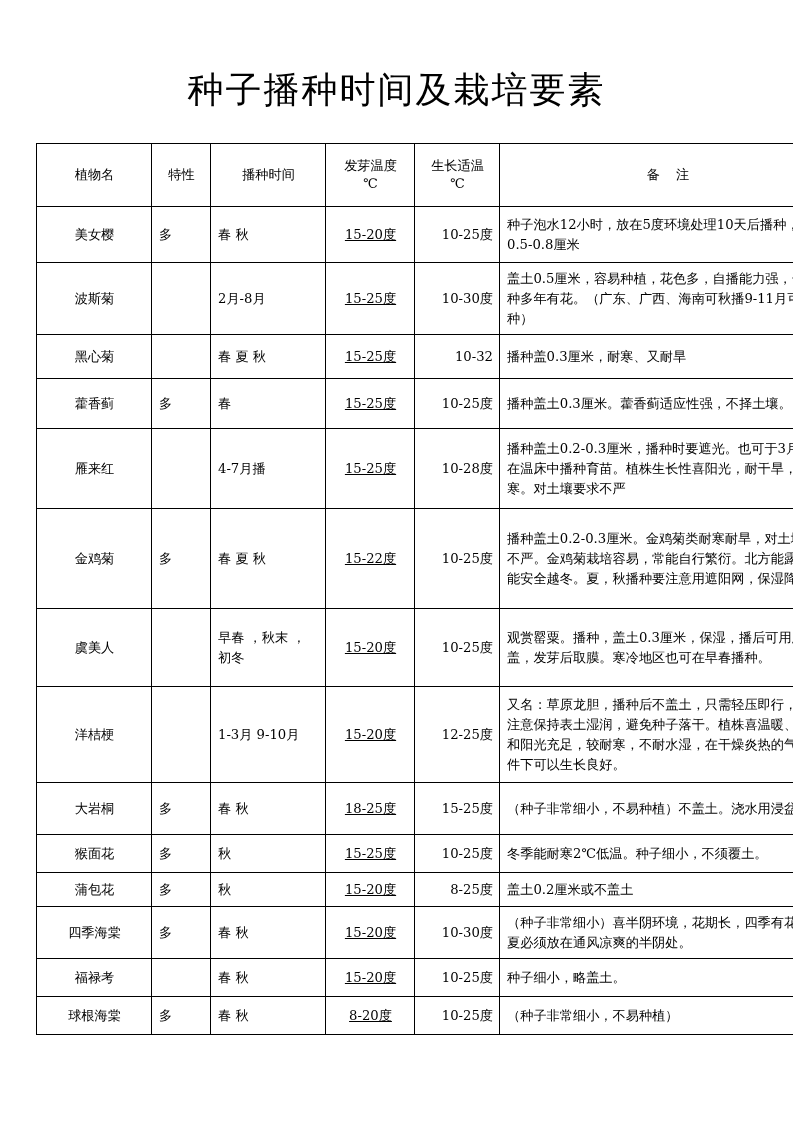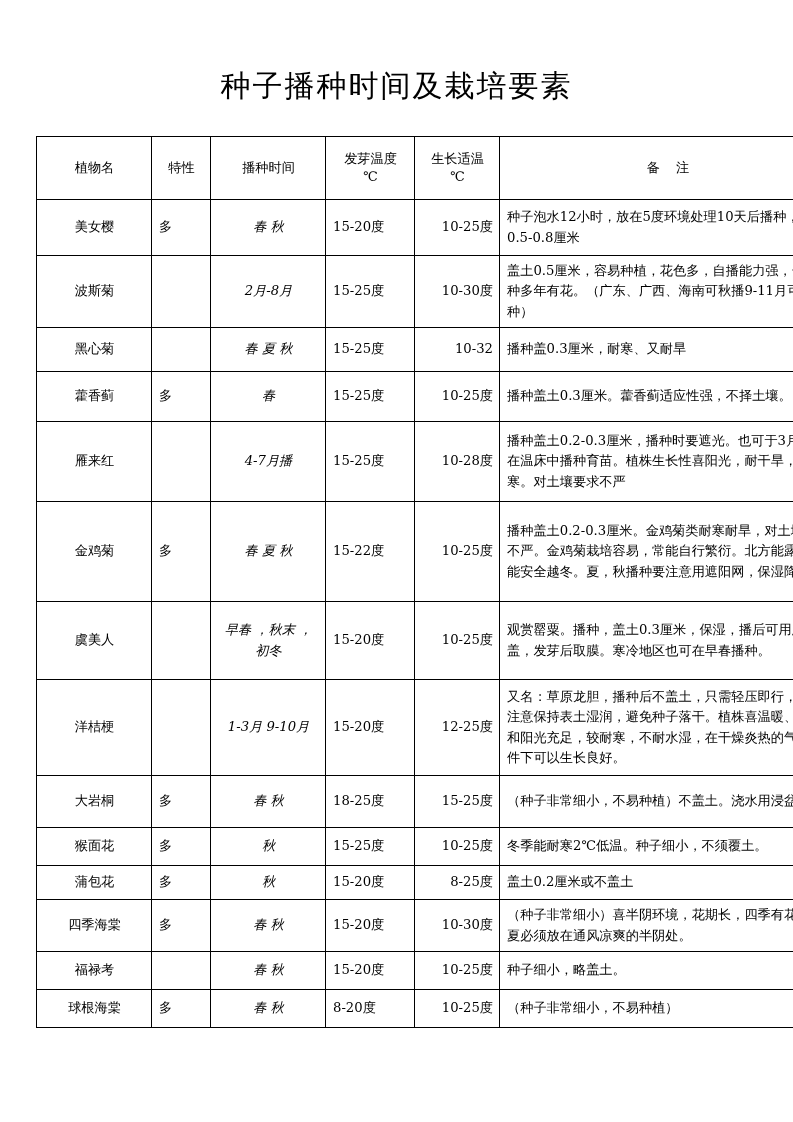--- a/index.html
+++ b/index.html
@@ -19,21 +19,21 @@
     width: 793px;
     height: 1122px;
     box-sizing: border-box;
     padding: 0 36px;
   }
   .doc-title {
     margin: 0;
     padding-top: 68px;
     text-align: center;
     font-family: "DejaVu Serif", "Liberation Serif", serif;
-    font-size: 30px;
+    font-size: 36px;
     font-weight: 400;
     letter-spacing: 2px;
     line-height: 1.2;
   }
   table.seed-table {
     margin-top: 32px;
     width: 721px;
     border-collapse: collapse;
     table-layout: fixed;
     font-size: 13.2px;
@@ -55,22 +55,22 @@
     line-height: 1.35;
   }
   th.col-name  { width: 101px; }
   th.col-trait { width: 45px;  }
   th.col-time  { width: 101px; }
   th.col-germ  { width: 75px;  }
   th.col-grow  { width: 71px;  }
   th.col-note  { width: 328px; }
   td.c-name  { text-align: center; }
   td.c-trait { text-align: left; }
-  td.c-time  { text-align: center; font-style: italic; }
-  td.c-germ  { text-align: left; }
+  td.c-time  { text-align: left; }
+  td.c-germ  { text-align: center; text-decoration: underline; }
   td.c-grow  { text-align: right; }
   td.c-note  { text-align: left; }
   .note-head { letter-spacing: 6px; margin-top: 8px; }
   .unit-line { display: block; }
 </style>
 </head>
 <body>
 
 <div class="page">
 

